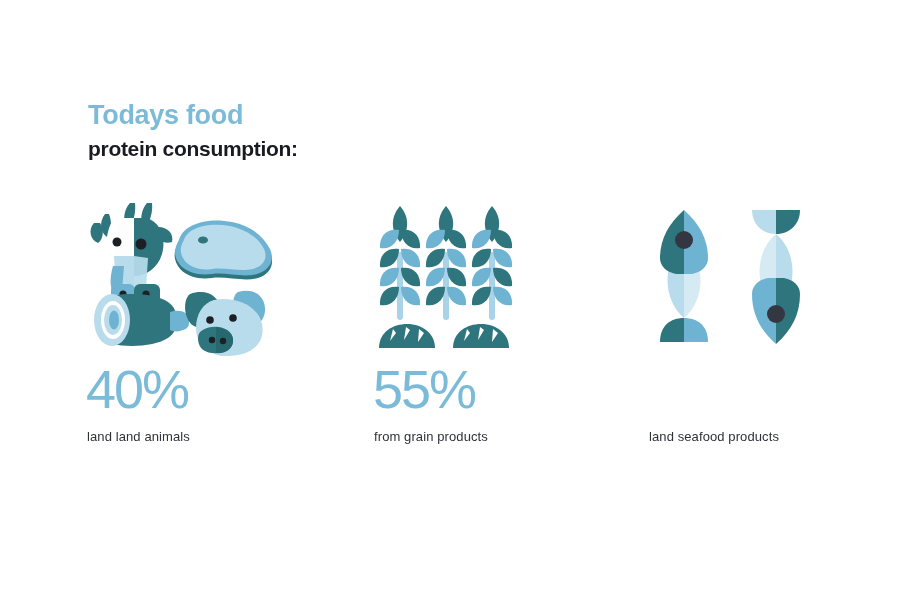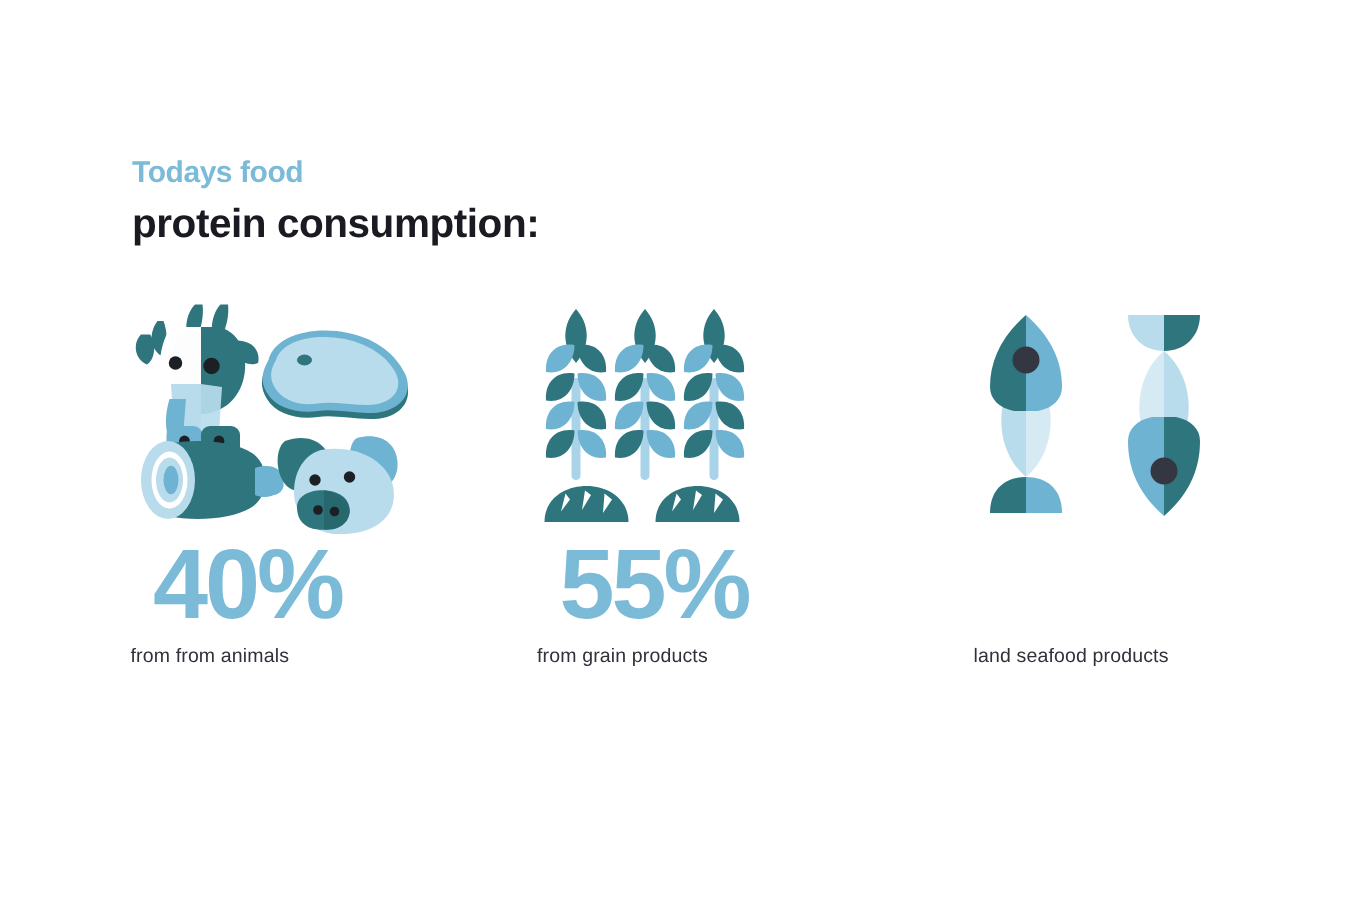--- a/index.html
+++ b/index.html
@@ -21,29 +21,29 @@
     background: #ffffff;
   }
 
   
   .heading {
     position: absolute;
     left: 88px;
     top: 98px;
   }
   .heading-line1 {
-    font-size: 20px;
+    font-size: 27px;
     font-weight: 700;
     color: #7bbbd8;
     letter-spacing: -0.3px;
     line-height: 34px;
     margin: 0;
   }
   .heading-line2 {
-    font-size: 27px;
+    font-size: 21px;
     font-weight: 700;
     color: #1a1b22;
     letter-spacing: -0.3px;
     line-height: 34px;
     margin: 0;
     text-align: center;
   }
 
   
   .columns {
@@ -53,42 +53,41 @@
     width: 900px;
     height: 270px;
   }
   .col {
     position: absolute;
     top: 0;
     width: 260px;
     height: 270px;
   }
   .col-0 { left: 86px; }
-  .col-1 { left: 357px; }
+  .col-1 { left: 373px; }
   .col-2 { left: 648px; }
 
   .art {
     position: relative;
     width: 200px;
     height: 160px;
   }
   .col-1 .art { width: 150px; }
   .col-2 .art { width: 165px; }
 
   .pct {
     position: absolute;
     left: 0;
     top: 160px;
-    font-size: 66px;
-    font-weight: 700;
+    font-size: 54px;
+    font-weight: 400;
     color: #7bbbd8;
     letter-spacing: -2px;
     line-height: 66px;
     white-space: nowrap;
-    margin-left: 16px;
   }
   .caption {
     position: absolute;
     left: 1px;
     top: 233px;
     font-size: 13px;
     font-weight: 400;
     color: #30323a;
     letter-spacing: 0.1px;
     white-space: nowrap;
@@ -180,21 +179,21 @@
 
             <path d="M112 142 C112 134 122 130 132 131 C142 132 148 138 147 146 C146 154 136 158 126 157
                      C116 156 112 150 112 142 Z" fill="#2e757d"></path>
             <path d="M130 131 C140 132 148 138 147 146 C146 154 138 158 130 157 Z" fill="#27686f"></path>
             <circle cx="126" cy="144" r="3.2" fill="#1c2024"></circle>
             <circle cx="137" cy="145" r="3.2" fill="#1c2024"></circle>
           </g>
         </svg>
       </div>
       <div class="pct">40%</div>
-      <div class="caption">from from animals</div>
+      <div class="caption">land land animals</div>
     </div>
 
     <div class="col col-1">
       <div class="art">
         <svg width="150" height="160" viewBox="0 0 150 160" xmlns="http://www.w3.org/2000/svg">
 
           <g transform="translate(6,0)">
             <rect x="18" y="56" width="6" height="68" rx="3" fill="#a9d3e8"></rect>
             <path d="M21 10 C12 20 11 34 21 46 C31 34 30 20 21 10 Z" fill="#2e757d"></path>
 

